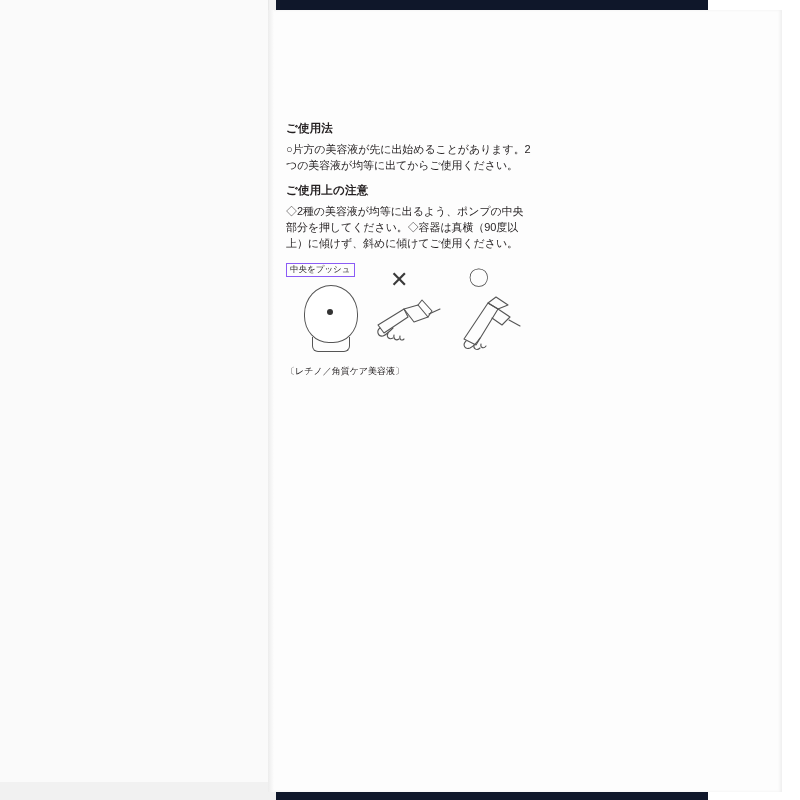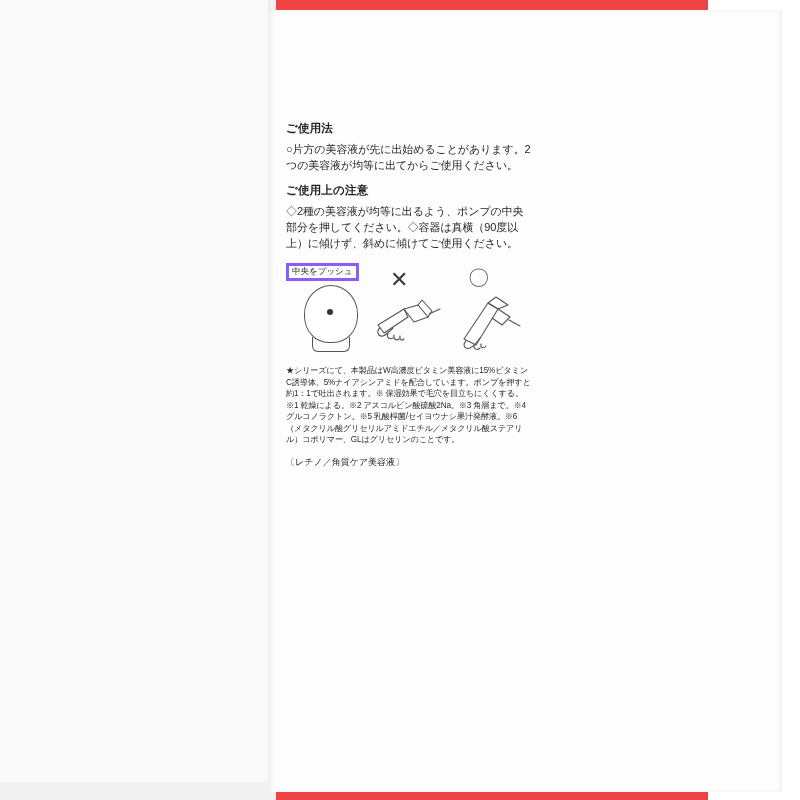--- a/index.html
+++ b/index.html
@@ -11,21 +11,21 @@
     width: 800px;
     height: 800px;
     font-family: "Liberation Sans", sans-serif;
     color: #231f20;
     overflow: hidden;
   }
   #page {
     position: relative;
     width: 708px;
     height: 800px;
-    background: #ef4444;
+    background: #0f172a;
   }
   
   .package {
     position: absolute;
     left: 268px;
     top: 10px;
     width: 514px;
     height: 782px;
     background: #fdfdfd;
     box-shadow: -2px 0 3px rgba(0,0,0,0.06) inset;
@@ -76,21 +76,21 @@
   
   .figrow {
     position: relative;
     margin-top: 12px;
     height: 92px;
   }
   .pushlabel {
     position: absolute;
     left: 0;
     top: 0;
-    border: 3px solid #8b5cf6;
+    border: 1px solid #8b5cf6;
     font-size: 8.5px;
     padding: 1px 3px;
     line-height: 1.1;
     white-space: nowrap;
   }
   .pumpfig {
     position: absolute;
     left: 8px;
     top: 22px;
     width: 72px;
@@ -214,20 +214,19 @@
             <path d="M44 14 L56 22 L48 30 L38 23"></path>
             <path d="M12 46 C8 50 11 55 16 53 C20 51 24 46 26 43"></path>
             <path d="M20 50 C19 54 23 56 26 53"></path>
             <path d="M27 49 C26 53 30 54 32 51"></path>
             <path d="M55 25 L66 31"></path>
           </g>
         </svg>
       </div>
 
 
-      <p class="smallnote" style="margin-top:10px;">★シリーズにて、本製品はW高濃度ビタミン美容液に15%ビタミンC誘導体、5%ナイアシンアミドを配合しています。ポンプを押すと約1：1で吐出されます。※ 保湿効果で毛穴を目立ちにくくする。※1 乾燥による。※2 アスコルビン酸硫酸2Na。※3 角層まで。※4 グルコノラクトン。※5 乳酸桿菌/セイヨウナシ果汁発酵液。※6（メタクリル酸グリセリルアミドエチル／メタクリル酸ステアリル）コポリマー、GLはグリセリンのことです。</p>
 
 
       <p class="ing-title">〔レチノ／角質ケア美容液〕</p>
 
     </div>
   </div>
 </div>
 
 </body></html>

